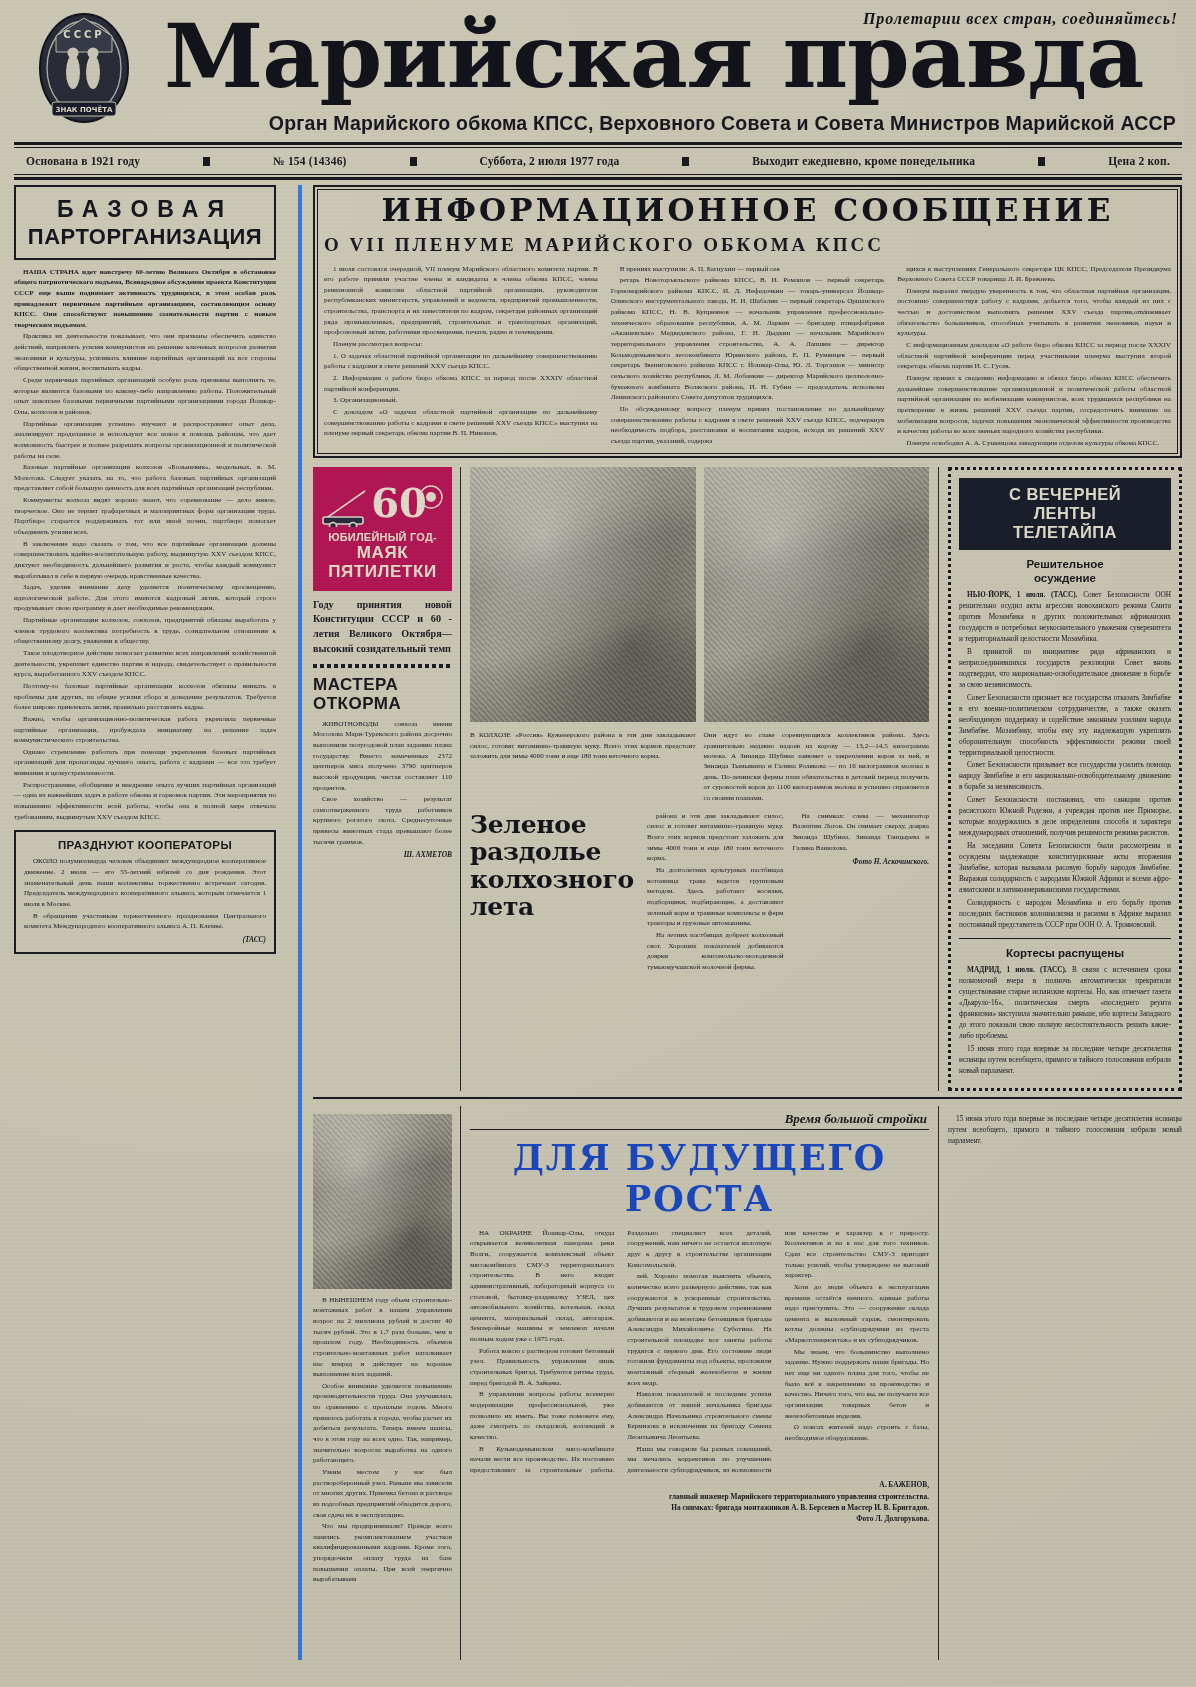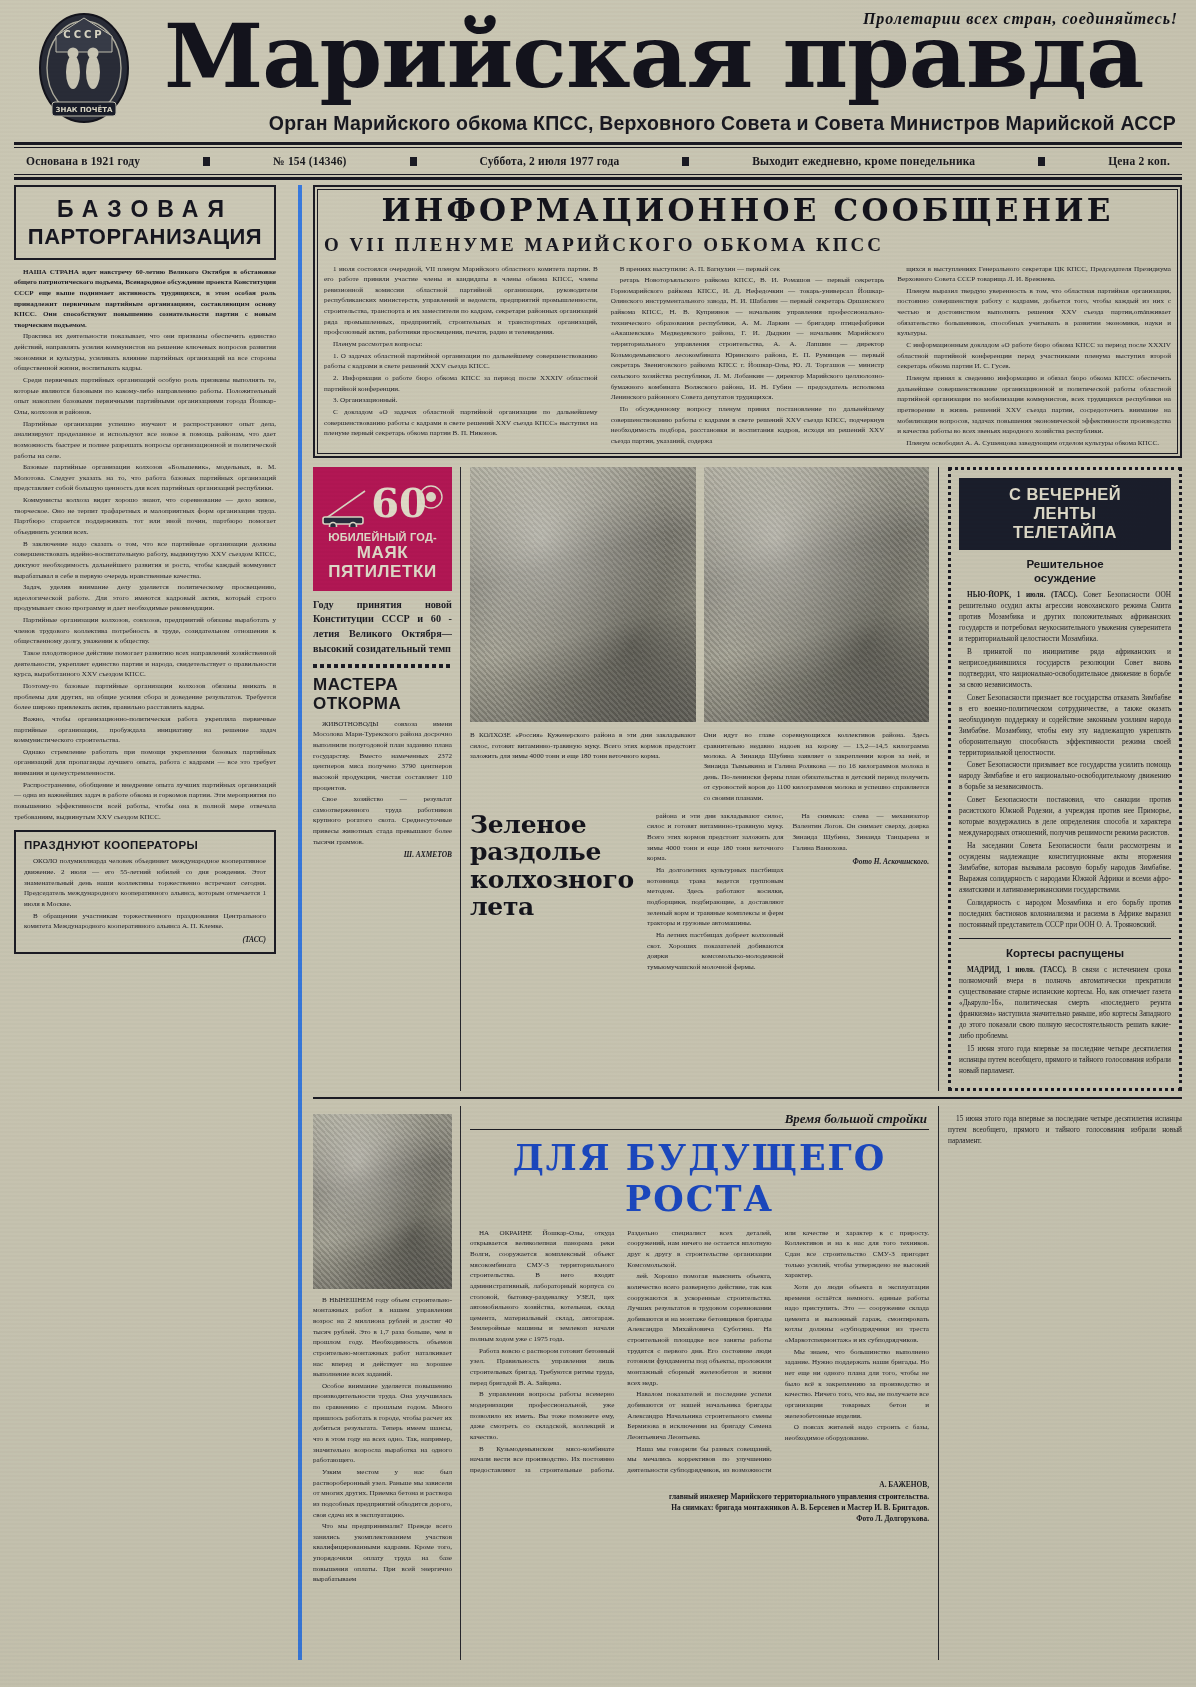--- a/index.html
+++ b/index.html
@@ -107,21 +107,21 @@
   .body-text p.lead{font-weight:bold;}
   .sig{text-align:right;font-style:italic;font-weight:bold;font-size:7.4px;margin-top:3px;}
 
   .coop-box{
     border:2px solid #1d1d28;
     margin-top:8px;padding:7px 8px 8px;
   }
   .coop-title{
     font-family:"Liberation Sans",sans-serif;
     font-weight:bold;font-size:11.5px;letter-spacing:.4px;
-    text-align:left;margin-bottom:5px;
+    text-align:center;margin-bottom:5px;
   }
 
   
   .right-col{padding-left:11px;box-sizing:border-box;display:flex;flex-direction:column;}
   .info-frame{
     border:2px solid #1d1d28;
     padding:7px 9px 8px;
     position:relative;
   }
   .info-frame:before{

